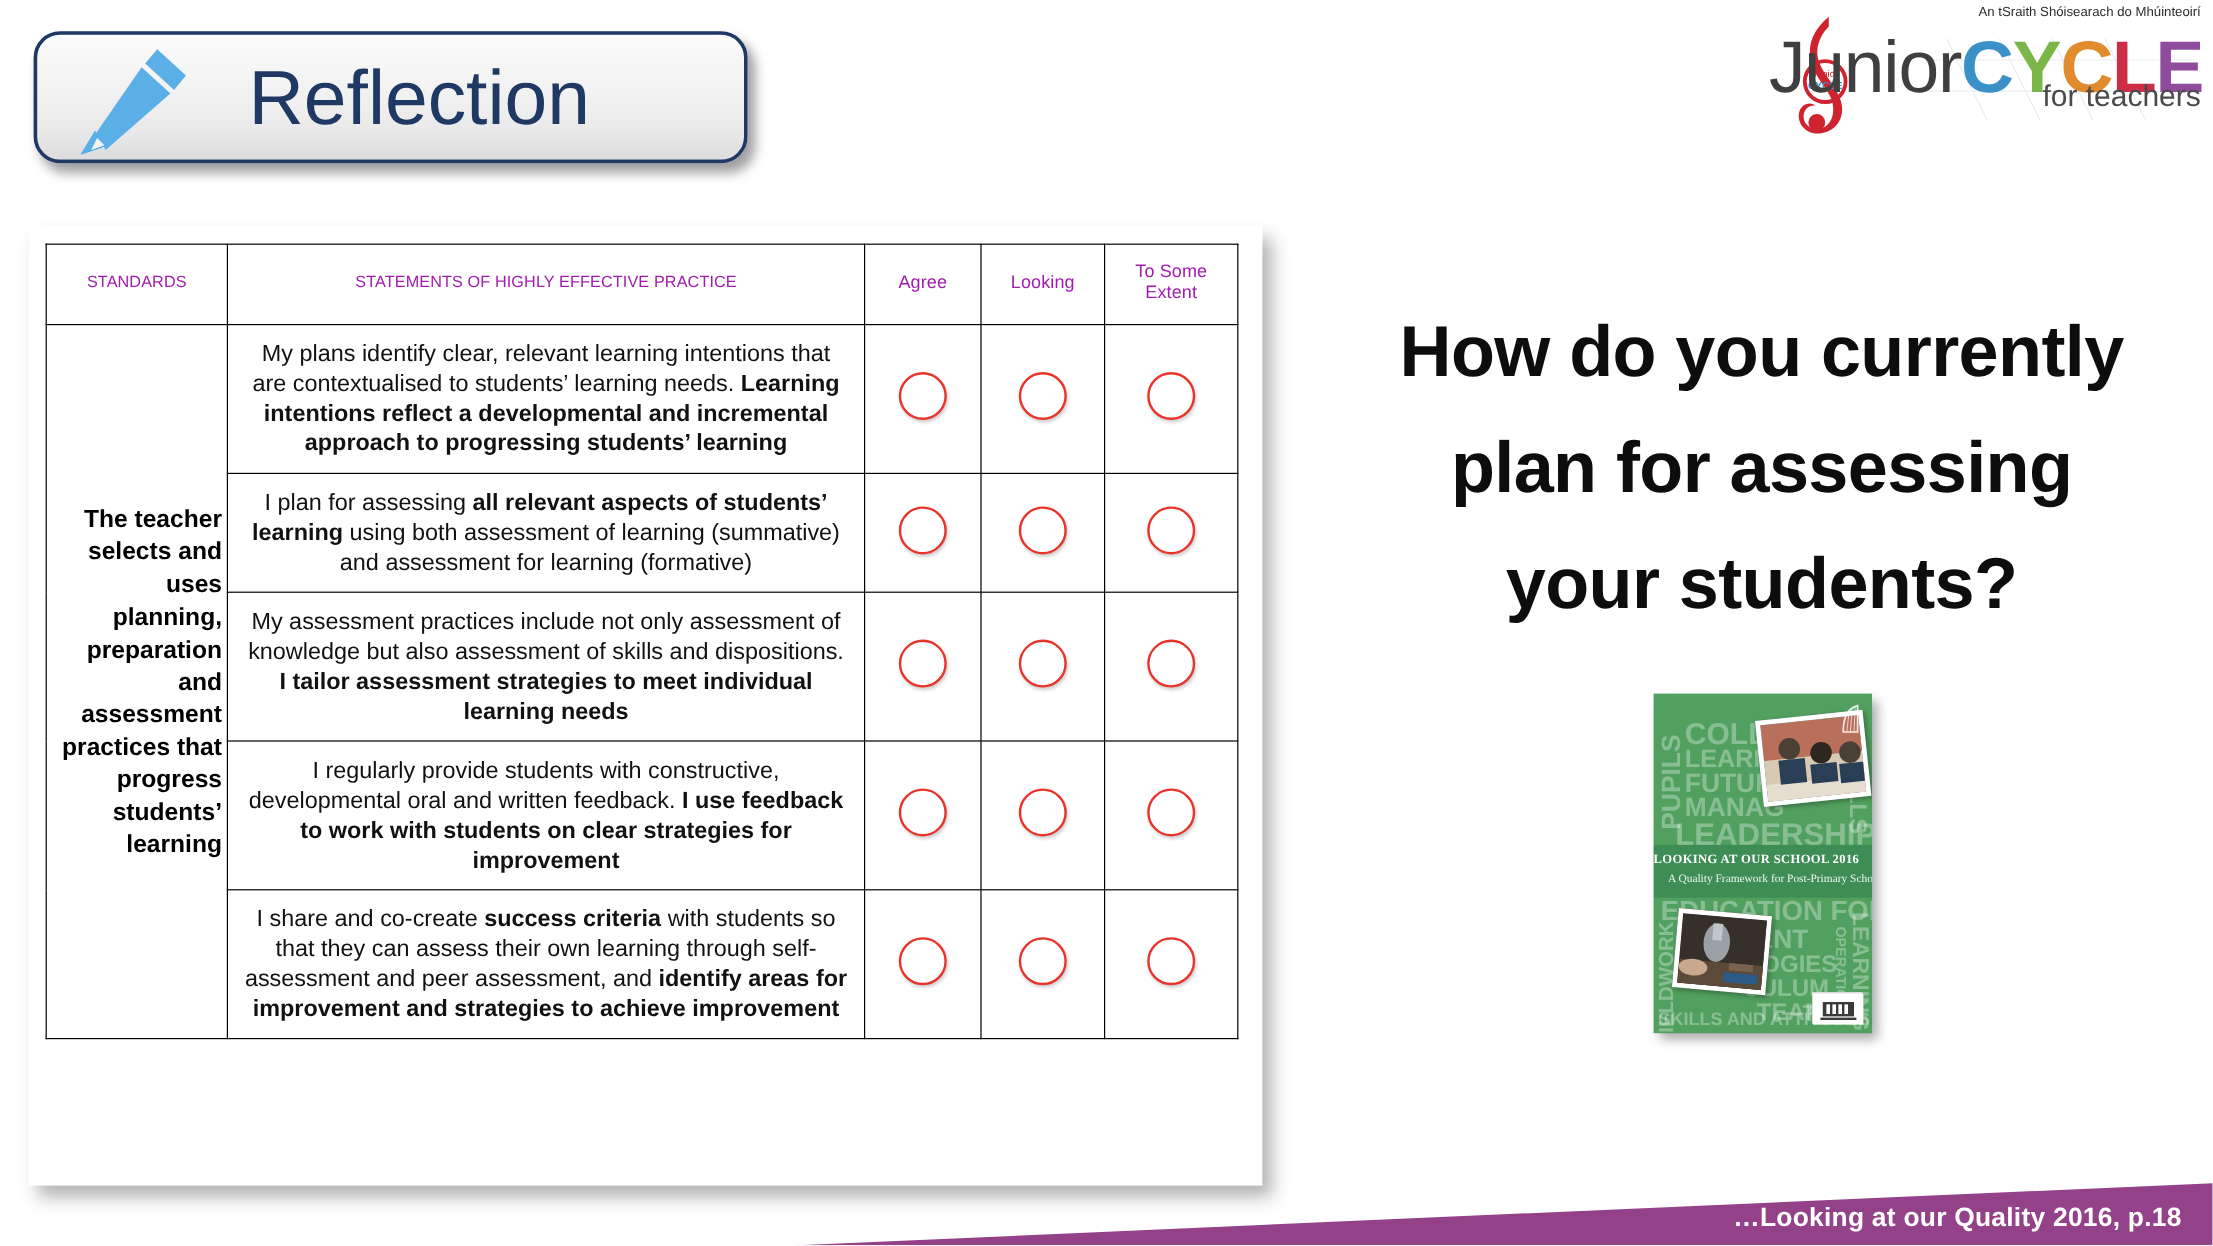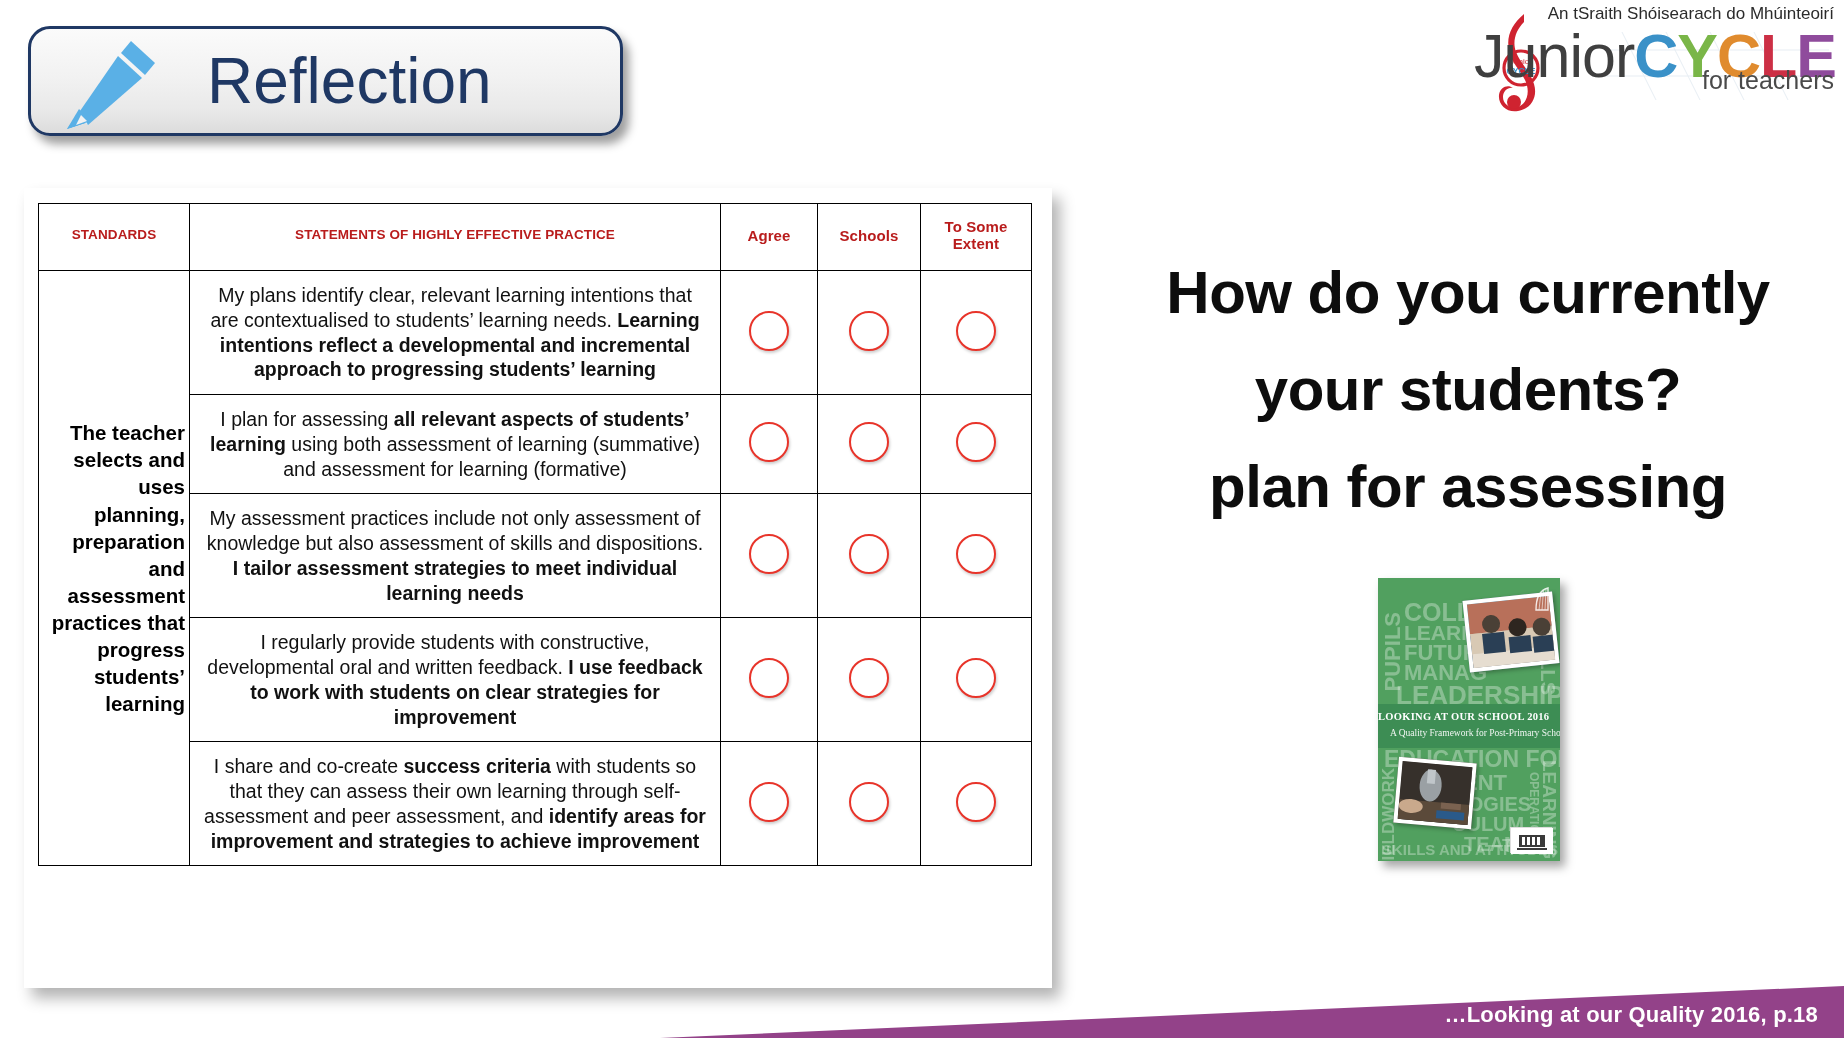--- a/index.html
+++ b/index.html
@@ -44,21 +44,21 @@
 
   
   .logo {
     position: absolute;
     right: 8px; top: 2px;
     width: 352px; height: 118px;
   }
   .logo-tagline {
     position: absolute;
     right: 2px; top: 2px;
-    font-size: 17px;
+    font-size: 11px;
     color: #2b2b2b;
     white-space: nowrap;
     font-family: "Liberation Sans", sans-serif;
   }
   .logo-main {
     position: absolute;
     right: 0px; top: 24px;
     font-size: 61px;
     font-weight: bold;
     white-space: nowrap;
@@ -113,25 +113,25 @@
     background: #fff;
   }
   .col-std     { width: 151px; }
   .col-stmt    { width: 531px; }
   .col-agree   { width: 97px; }
   .col-dis     { width: 103px; }
   .col-tse     { width: 111px; }
 
   .hdr {
     font-family: "Liberation Sans", sans-serif;
-    font-weight: bold;
+    font-weight: normal;
     font-size: 13.5px;
     text-align: center;
     padding: 12px 4px 18px 4px;
-    color: #b91c1c;
+    color: #a21caf;
     letter-spacing: .1px;
   }
   .hdr-sm { font-size: 15px; padding-top: 14px; }
 
   .std-cell {
     font-family: "Liberation Sans", sans-serif;
     font-weight: bold;
     font-size: 20.5px;
     line-height: 1.32;
     text-align: right;
@@ -316,21 +316,21 @@
           <col class="col-stmt">
           <col class="col-agree">
           <col class="col-dis">
           <col class="col-tse">
       </colgroup>
       <thead>
         <tr>
           <th class="hdr">STANDARDS</th>
           <th class="hdr">STATEMENTS OF HIGHLY EFFECTIVE PRACTICE</th>
           <th class="hdr hdr-sm">Agree</th>
-          <th class="hdr hdr-sm">Schools</th>
+          <th class="hdr hdr-sm">Looking</th>
           <th class="hdr hdr-sm">To Some Extent</th>
         </tr>
       </thead>
       <tbody>
         <tr>
           <td class="std-cell" rowspan="5">The teacher selects and uses planning, preparation and assessment practices that progress students’ learning</td>
           <td class="stmt"><span>My plans identify clear, relevant learning intentions that are contextualised to students’ learning needs. </span><b>Learning intentions reflect a developmental and incremental approach to progressing students’ learning</b></td>
           <td class="opt-cell"><span class="circle"></span></td>
           <td class="opt-cell"><span class="circle"></span></td>
           <td class="opt-cell"><span class="circle"></span></td>
@@ -358,22 +358,22 @@
           <td class="opt-cell"><span class="circle"></span></td>
           <td class="opt-cell"><span class="circle"></span></td>
           <td class="opt-cell"><span class="circle"></span></td>
         </tr>
       </tbody>
     </table>
   </div>
 
   <div class="question">
     <span class="qline">How do you currently</span>
+    <span class="qline">plan for assessing</span>
     <span class="qline">your students?</span>
-    <span class="qline">plan for assessing</span>
   </div>
 
   <div class="book">
     <div class="book-inner">
       <div class="wordcloud-top">
         <span class="wc" style="left:4px;top:16px;font-size:22px;writing-mode:vertical-rl;transform:rotate(180deg);">PUPILS</span>
         <span class="wc" style="left:26px;top:4px;font-size:25px;">COLLAB</span>
         <span class="wc" style="left:26px;top:26px;font-size:21px;">LEARNIN</span>
         <span class="wc" style="left:26px;top:46px;font-size:22px;">FUTURE</span>
         <span class="wc" style="left:26px;top:66px;font-size:22px;">MANAG</span>

